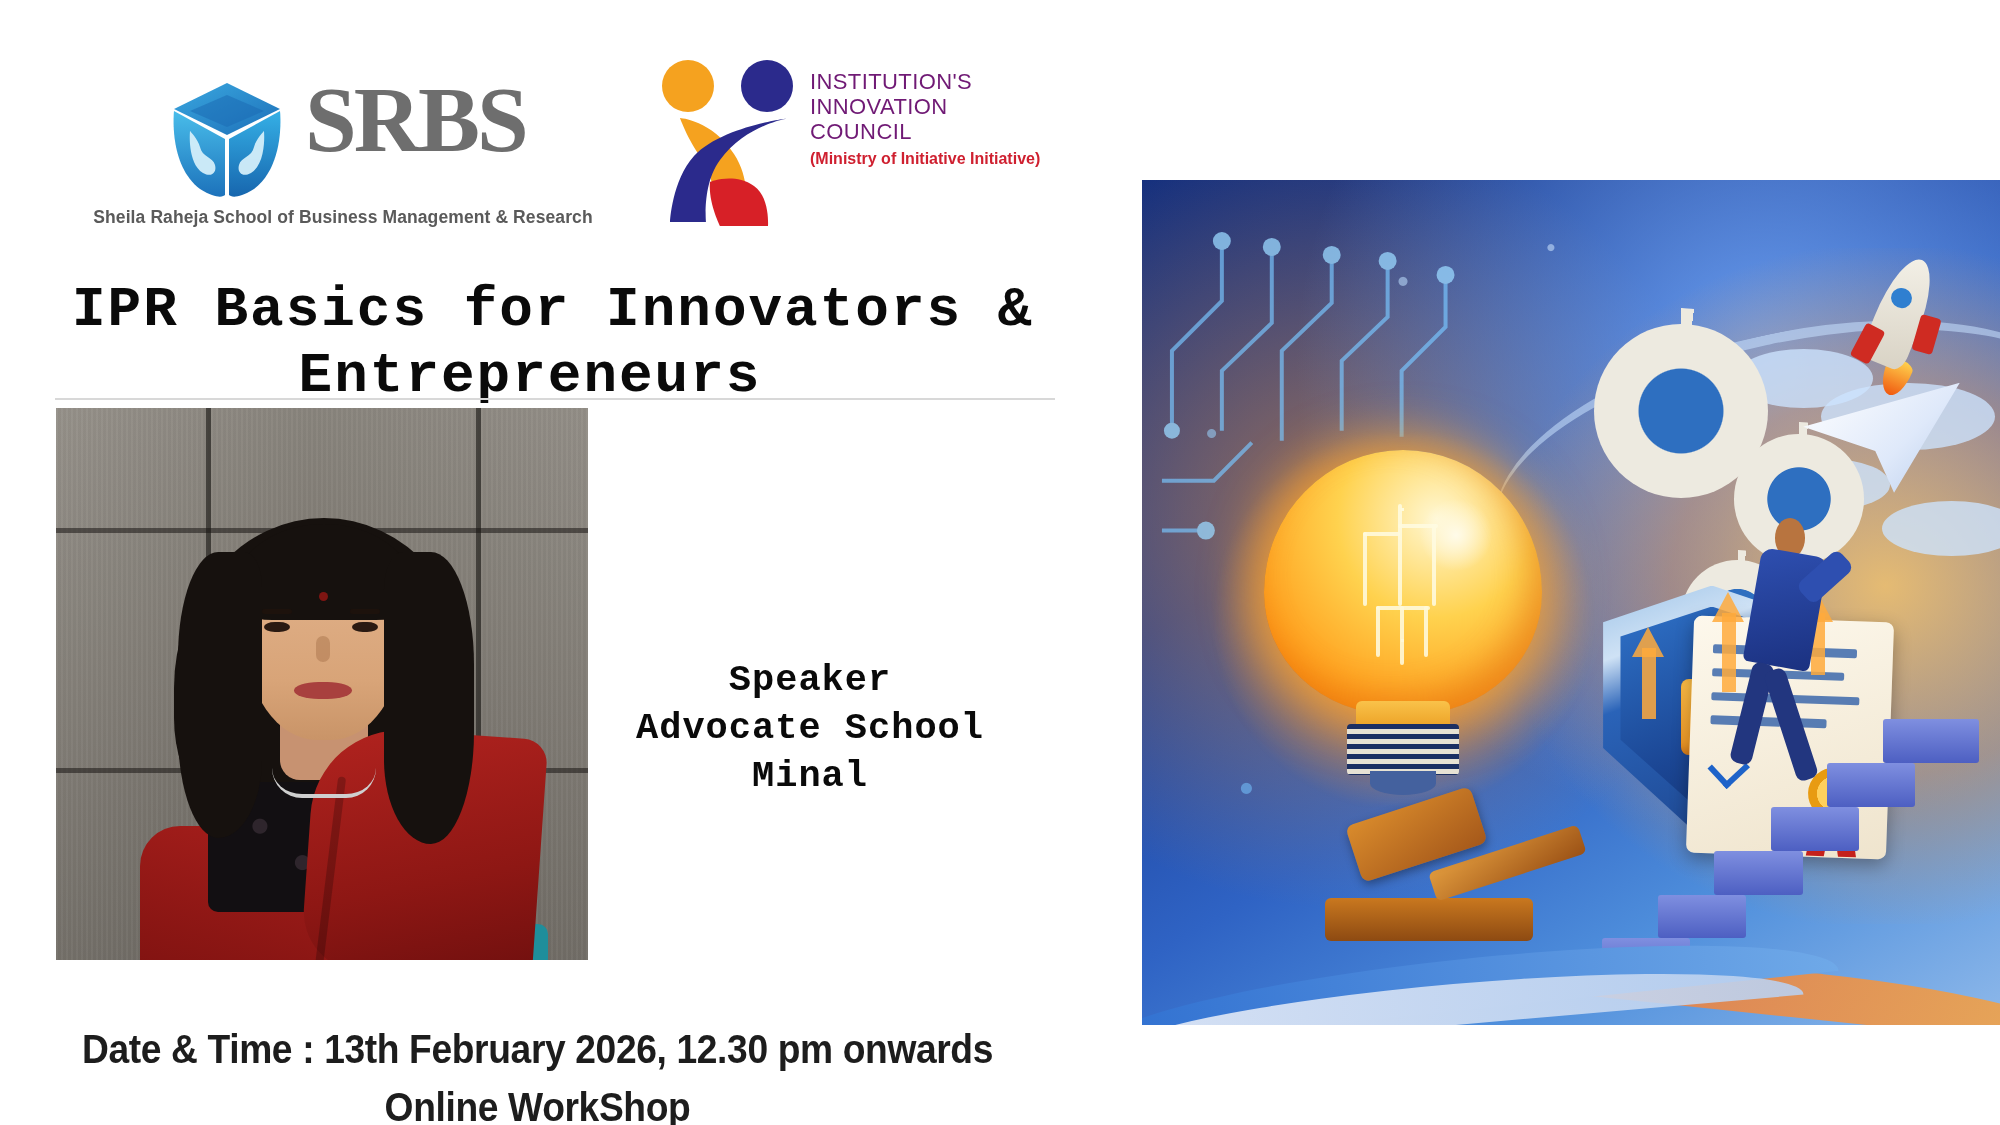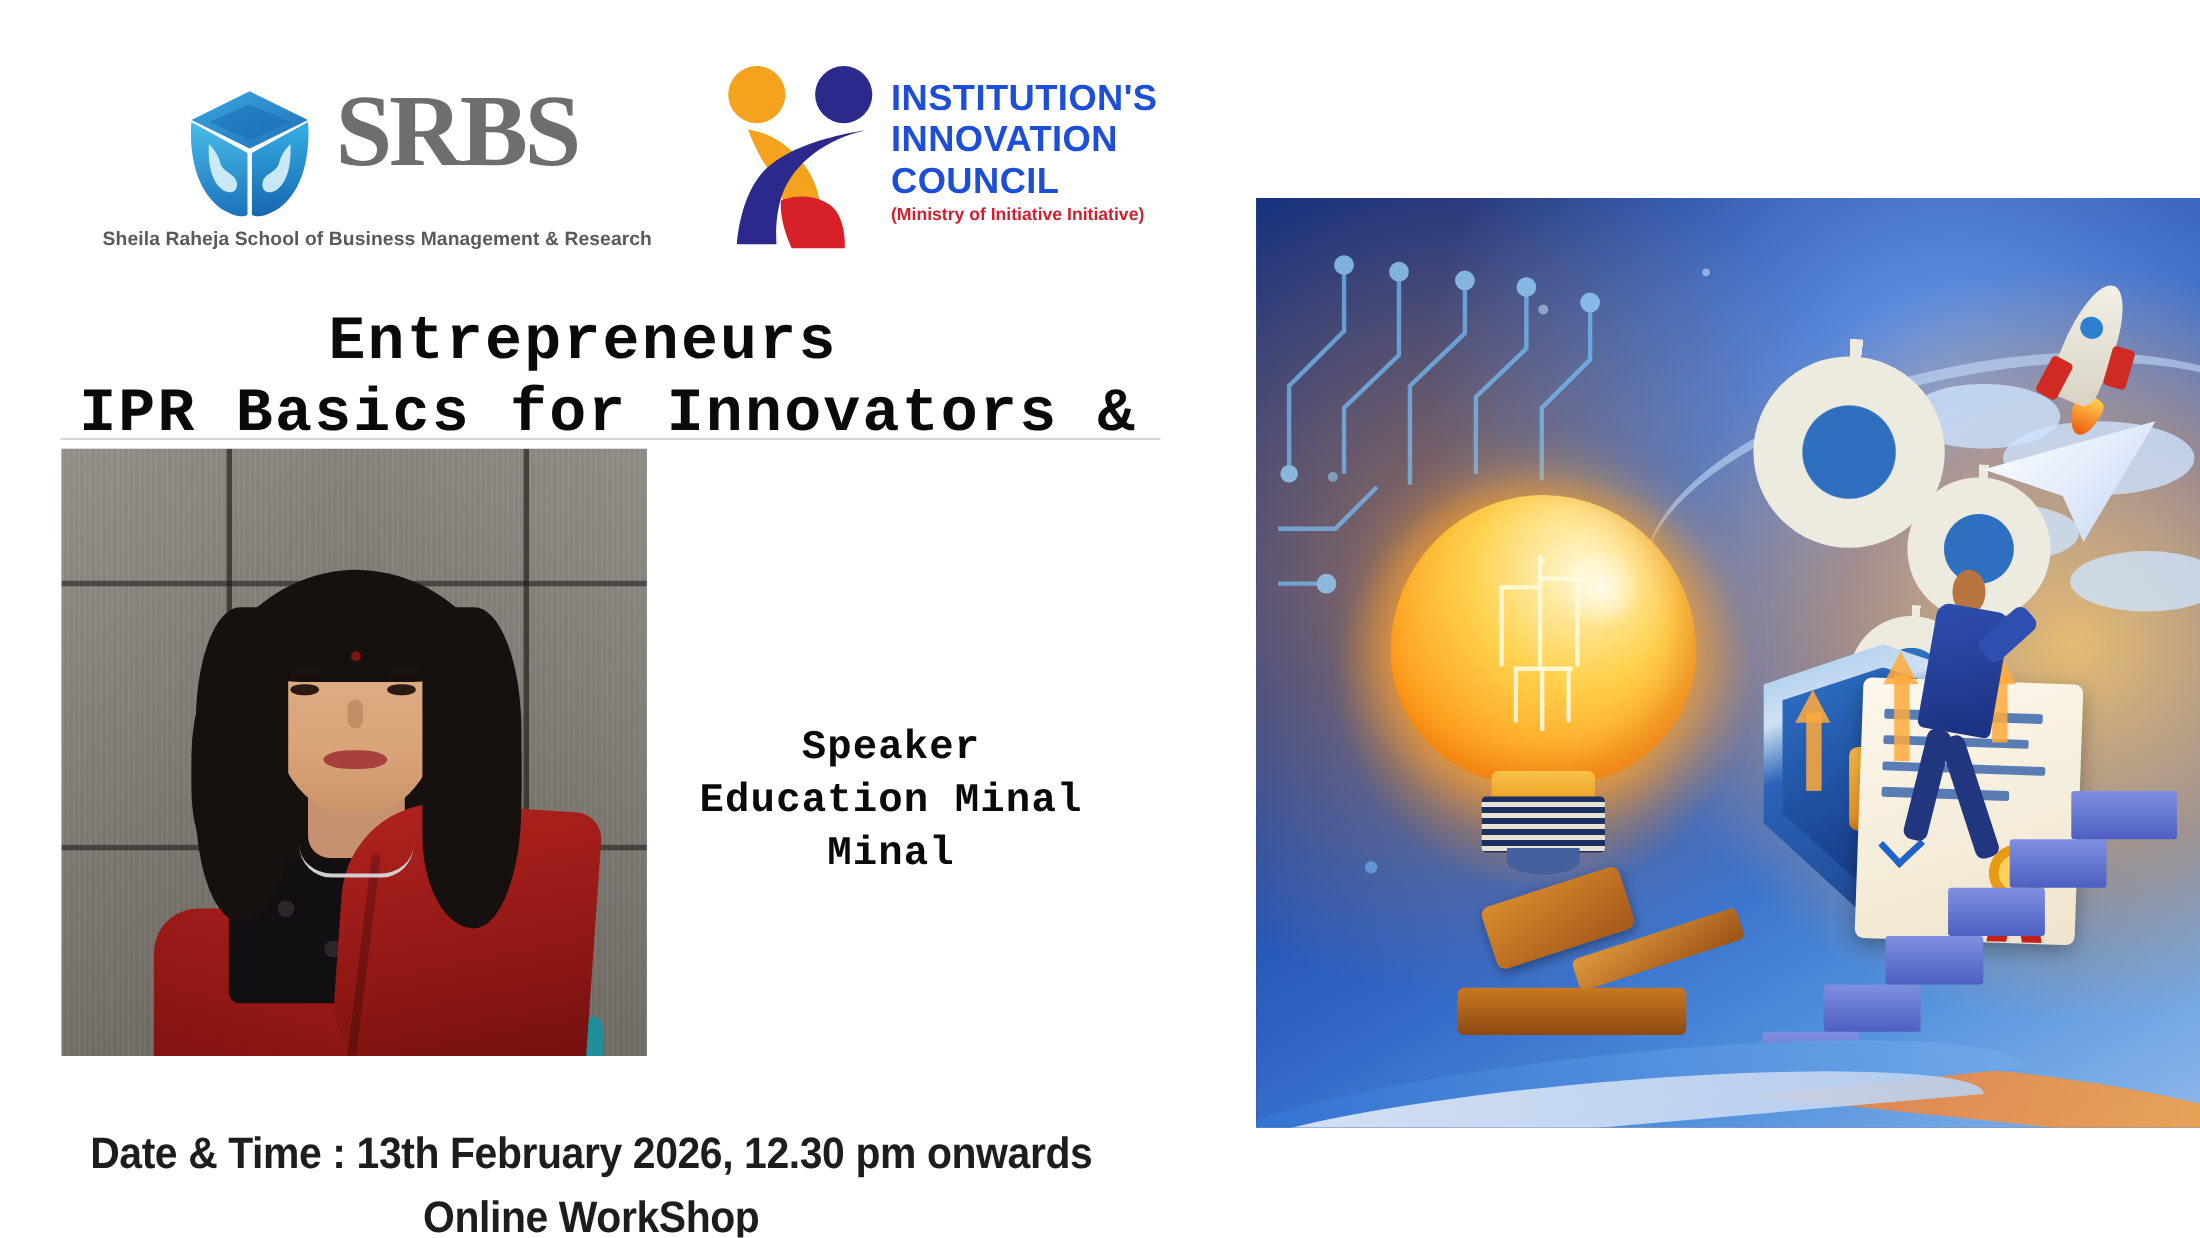--- a/index.html
+++ b/index.html
@@ -28,21 +28,21 @@
   .srbs-tagline {
     position:absolute; left:8px; top:152px; width:520px;
     text-align:center; font-size:17.5px; font-weight:bold;
     color:#5a5a5a; letter-spacing:0.1px; white-space:nowrap;
   }
 
   .iic-logo { position:absolute; left:650px; top:8px; width:420px; height:190px; }
   .iic-mark { position:absolute; left:0px; top:8px; width:150px; height:170px; }
   .iic-text { position:absolute; left:160px; top:22px; }
   .iic-line {
-    font-size:33px; font-weight:bold; color:#1d4ed8;
+    font-size:22px; font-weight:normal; color:#701a75;
     line-height:1.13; letter-spacing:0.4px; white-space:nowrap;
   }
   .iic-sub {
     font-size:16px; font-weight:bold; color:#cf2030;
     margin-top:5px; white-space:nowrap;
   }
 
   
   .title-block { position:absolute; left:0px; top:278px; width:1060px; }
   .title-line {
@@ -320,22 +320,22 @@
         <div class="iic-text">
           <div class="iic-line">INSTITUTION'S</div>
           <div class="iic-line">INNOVATION</div>
           <div class="iic-line">COUNCIL</div>
           <div class="iic-sub">(Ministry of Initiative Initiative)</div>
         </div>
       </div>
     </div>
 
     <div class="title-block">
+      <div class="title-line l1">IPR Basics for Innovators &amp;</div>
       <div class="title-line l2">Entrepreneurs</div>
-      <div class="title-line l1">IPR Basics for Innovators &amp;</div>
       <div class="title-underline"></div>
     </div>
 
     <div class="photo-frame">
       <div class="wall"></div>
       <div class="tile-tex"></div>
       <div class="grout-v" style="left:150px;"></div>
       <div class="grout-v" style="left:420px;"></div>
       <div class="grout-h" style="top:120px;"></div>
       <div class="grout-h" style="top:360px;"></div>
@@ -360,21 +360,21 @@
         <div class="eye r"></div>
         <div class="bindi"></div>
         <div class="nose"></div>
         <div class="mouth"></div>
         <div class="necklace"></div>
       </div>
     </div>
 
     <div class="speaker-block">
       <div class="speaker-line">Speaker</div>
-      <div class="speaker-line">Education Minal</div>
+      <div class="speaker-line">Advocate School</div>
       <div class="speaker-line">Minal</div>
     </div>
 
     <div class="footer">
       <div class="footer-line">Date &amp; Time : 13th February 2026, 12.30 pm onwards</div>
       <div class="footer-line">Online WorkShop</div>
     </div>
   </div>
 
   <div class="art">

